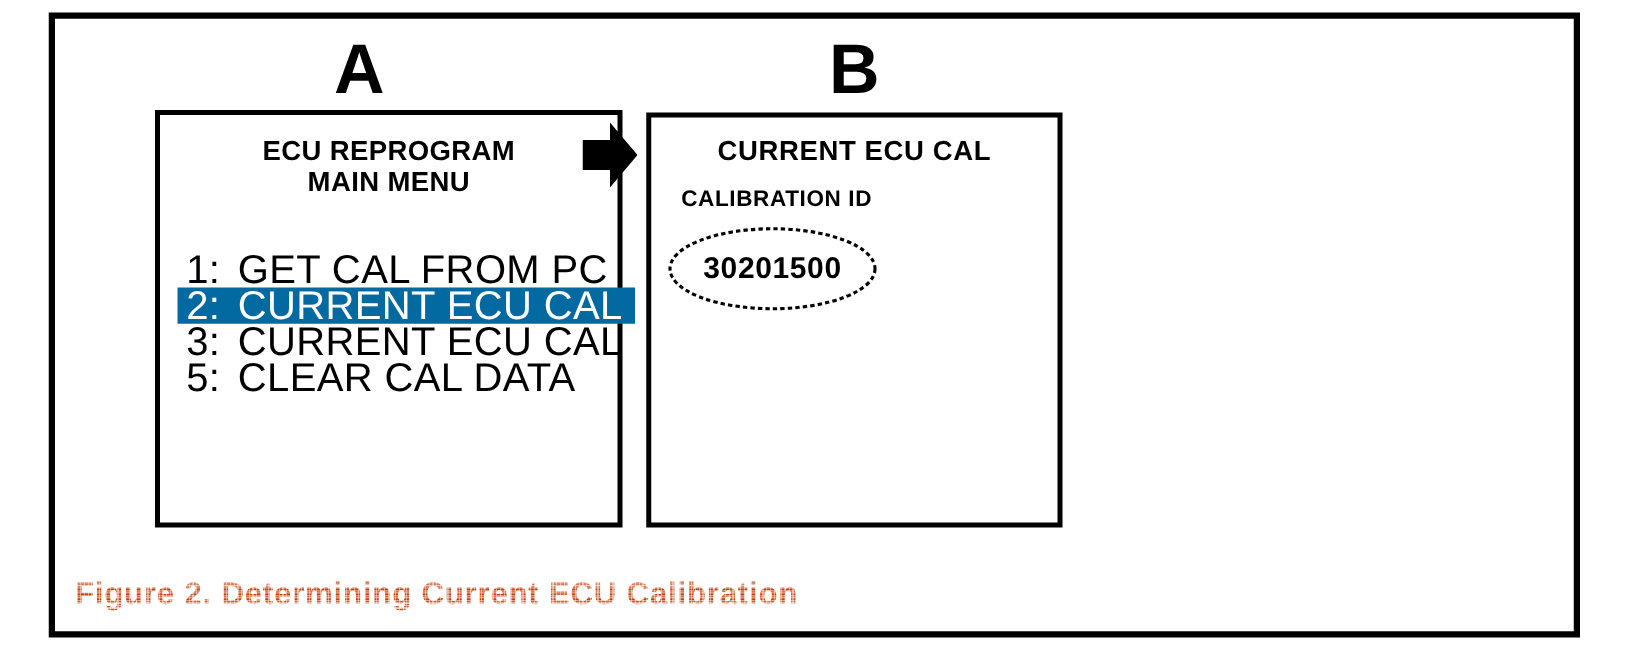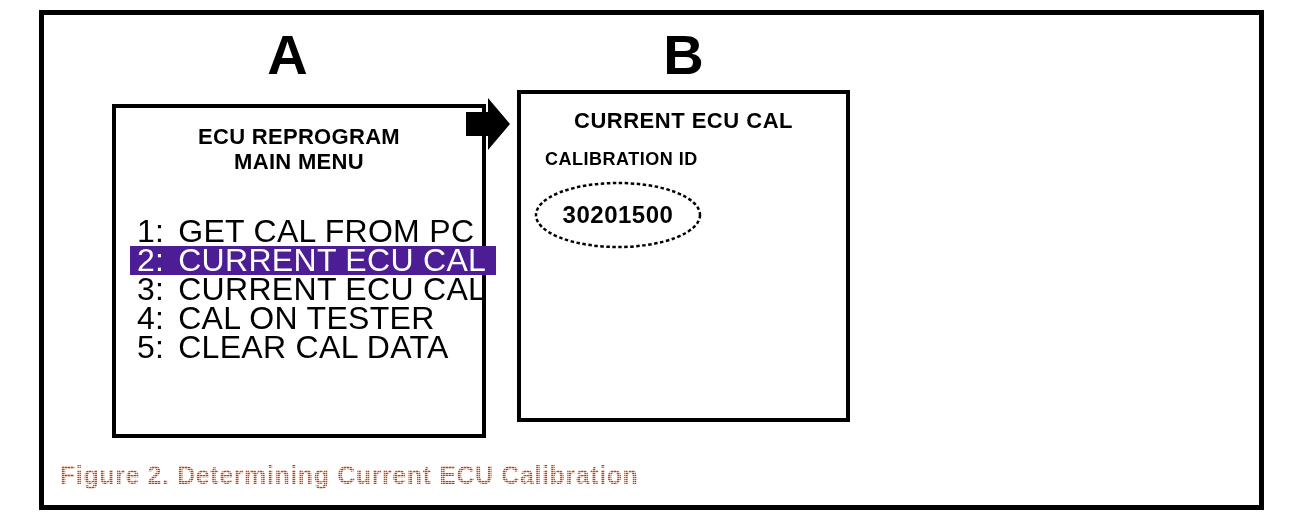--- a/index.html
+++ b/index.html
@@ -38,21 +38,21 @@
   .label-a { left: 76px;  width: 335px; }
   .label-b { left: 473px; width: 333px; }
 
   
   .screen {
     position: absolute;
     border: 4px solid #000;
     box-sizing: border-box;
     background: #fff;
   }
-  .screen-a { left: 68px;  top: 73px; width: 374px; height: 334px; margin-top: 16px; }
+  .screen-a { left: 80px;  top: 73px; width: 374px; height: 334px; }
   .screen-b { left: 473px; top: 75px; width: 333px; height: 332px; }
 
   .screen-a-title {
     position: absolute;
     left: 0; right: 0;
     top: 16px;
     text-align: center;
     font-size: 22px;
     font-weight: bold;
     line-height: 25px;
@@ -71,21 +71,21 @@
     white-space: nowrap;
     width: max-content;
     padding: 0 10px 0 7px;
     letter-spacing: 0.3px;
   }
   .menu-item .mi-key {
     display: inline-block;
     min-width: 32px;
   }
   .menu-item.selected {
-    background: #4c1d95;
+    background: #0369a1;
     color: #fff;
   }
 
   
   .arrow {
     position: absolute;
     left: 422px;
     top: 83px;
     width: 44px;
     height: 52px;
@@ -168,24 +168,20 @@
         <span class="mi-key">1:</span>
         <span class="mi-label">GET CAL FROM PC</span>
       </div>
       <div class="menu-item selected">
         <span class="mi-key">2:</span>
         <span class="mi-label">CURRENT ECU CAL</span>
       </div>
       <div class="menu-item">
         <span class="mi-key">3:</span>
         <span class="mi-label">CURRENT ECU CAL</span>
-      </div>
-      <div class="menu-item">
-        <span class="mi-key">4:</span>
-        <span class="mi-label">CAL ON TESTER</span>
       </div>
       <div class="menu-item">
         <span class="mi-key">5:</span>
         <span class="mi-label">CLEAR CAL DATA</span>
       </div>
     </div>
   </div>
 
   <svg class="arrow" viewBox="0 0 44 52" aria-hidden="true">
     <polygon points="0,14 22,14 22,0 44,26 22,52 22,38 0,38" fill="#000"></polygon>

